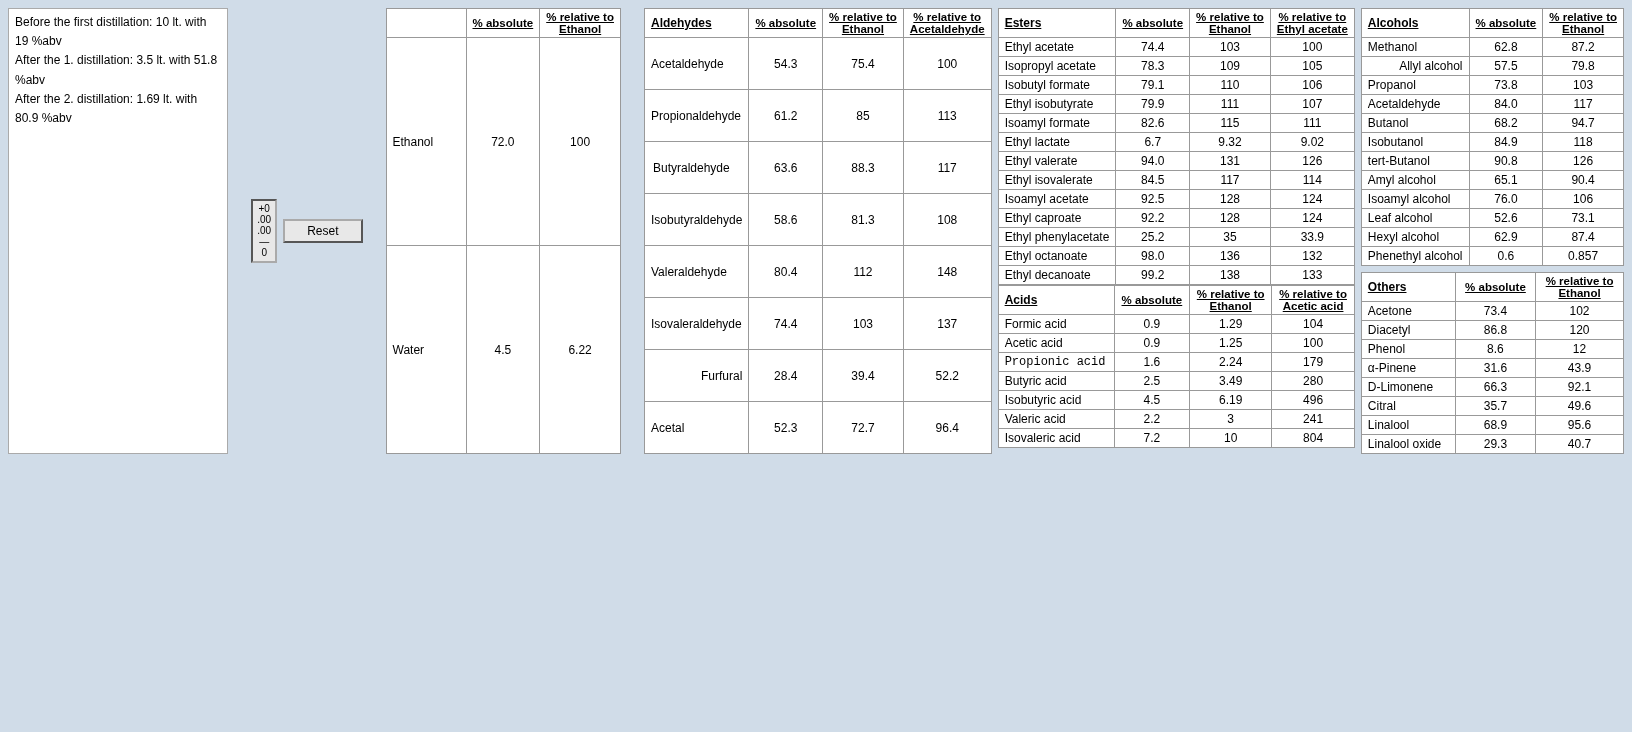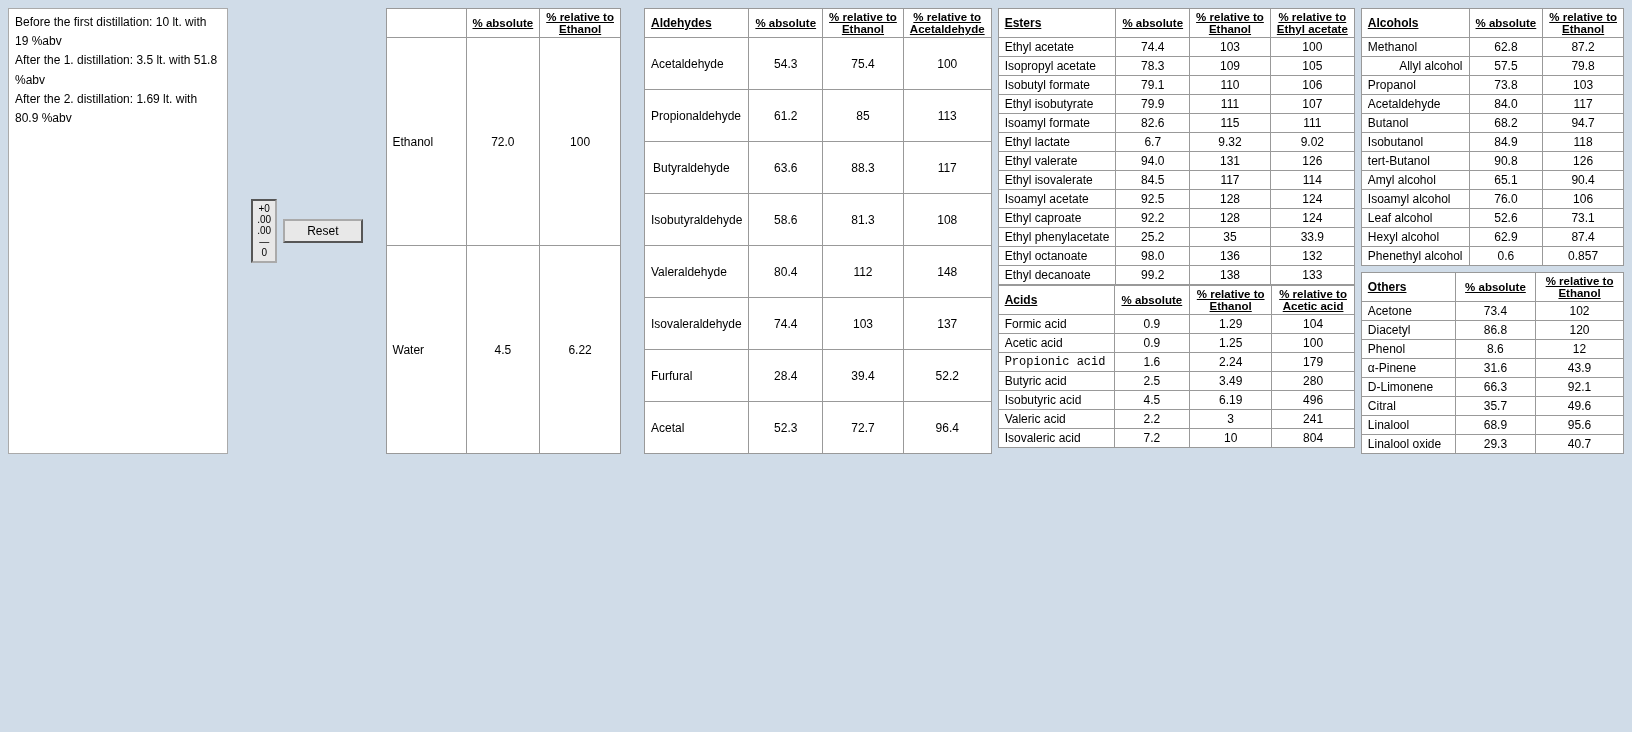--- a/index.html
+++ b/index.html
@@ -168,21 +168,21 @@
             <td>112</td>
             <td>148</td>
           </tr>
           <tr>
             <td style="text-align: left;">Isovaleraldehyde</td>
             <td>74.4</td>
             <td>103</td>
             <td>137</td>
           </tr>
           <tr>
-            <td style="text-align: left;">Furfural</td>
+            <td style="text-align: right;">Furfural</td>
             <td>28.4</td>
             <td>39.4</td>
             <td>52.2</td>
           </tr>
           <tr>
             <td style="text-align: left;">Acetal</td>
             <td>52.3</td>
             <td>72.7</td>
             <td>96.4</td>
           </tr>

